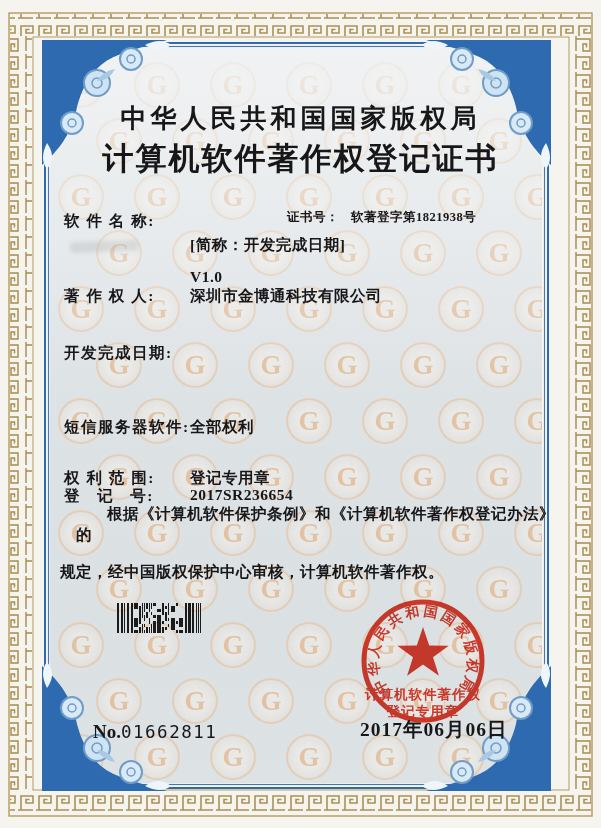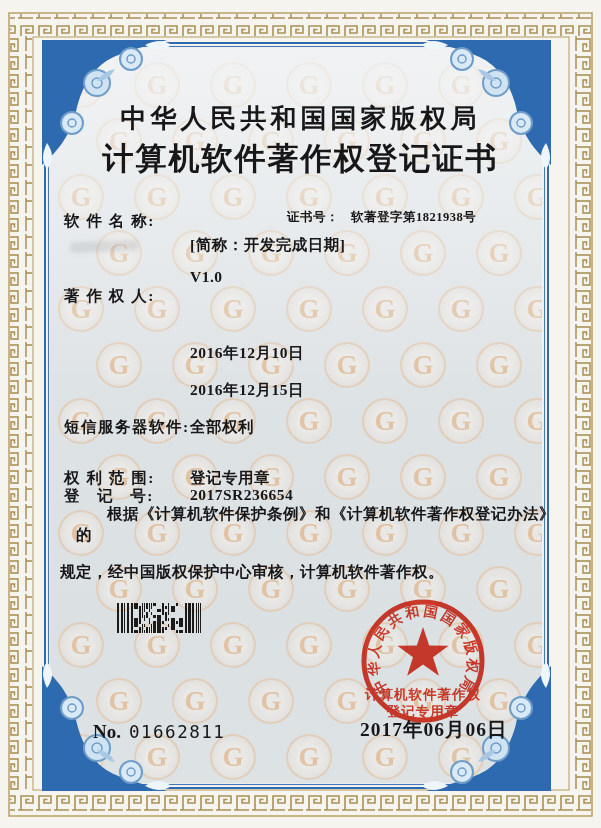--- a/index.html
+++ b/index.html
@@ -47,21 +47,21 @@
     position:absolute;left:70px;top:241px;width:68px;height:11px;z-index:1;
     background:rgba(140,145,150,.22);filter:blur(2px);transform:rotate(-2deg);border-radius:4px;
   }
   .stmt{left:60px;width:486px;font-size:15.5px;font-weight:bold;letter-spacing:.5px;}
   #stmt-line1{top:504px;text-indent:2em;margin-left:16px;}
   #stmt-line2{top:562px;}
   #barcode{position:absolute;left:117px;top:603px;z-index:3;}
   #serial-line{left:93px;top:721px;font-size:19px;font-weight:bold;z-index:3;}
   #serial-line .num{
     font-family:"DejaVu Sans Mono",monospace;font-weight:400;
-    font-size:17.5px;letter-spacing:1.5px;margin-left:8px;
+    font-size:17.5px;letter-spacing:1.5px;margin-left:0;
   }
   #seal{position:absolute;left:330px;top:568px;z-index:4;mix-blend-mode:multiply;opacity:.93;}
   #seal-date{left:360px;top:716px;font-size:19.5px;font-weight:bold;letter-spacing:1px;z-index:5;}
 </style>
 </head>
 <body>
 
 <div id="paper-interior">
   <div id="watermarks">
       <div class="wm" style="left: 8px; top: 14px;">G</div>
@@ -200,28 +200,28 @@
 </div>
 
 <div class="txt row" style="top:211px">
   <span class="lbl">软 件 名 称:</span>
 </div>
 <div class="txt subline" style="top:235px">[简称：开发完成日期]</div>
 <div class="txt subline" style="top:268px">V1.0</div>
 
 <div class="txt row" style="top:286px">
   <span class="lbl">著 作 权 人:</span>
+  <span class="val">深圳市金博通科技有限公司</span>
 </div>
 
 <div class="txt row" style="top:343px">
-  <span class="val">2016年12月10日</span>
+  <span class="lbl">开发完成日期:</span>
 </div>
 
 <div class="txt row" style="top:380px">
-  <span class="val">2016年12月15日</span>
 </div>
 
 <div class="txt row" style="top:417px">
   <span class="lbl">短信服务器软件:</span>
   <span class="val">全部权利</span>
 </div>
 
 <div class="txt row" style="top:468px">
   <span class="lbl">权 利 范 围:</span>
   <span class="val">登记专用章</span>

